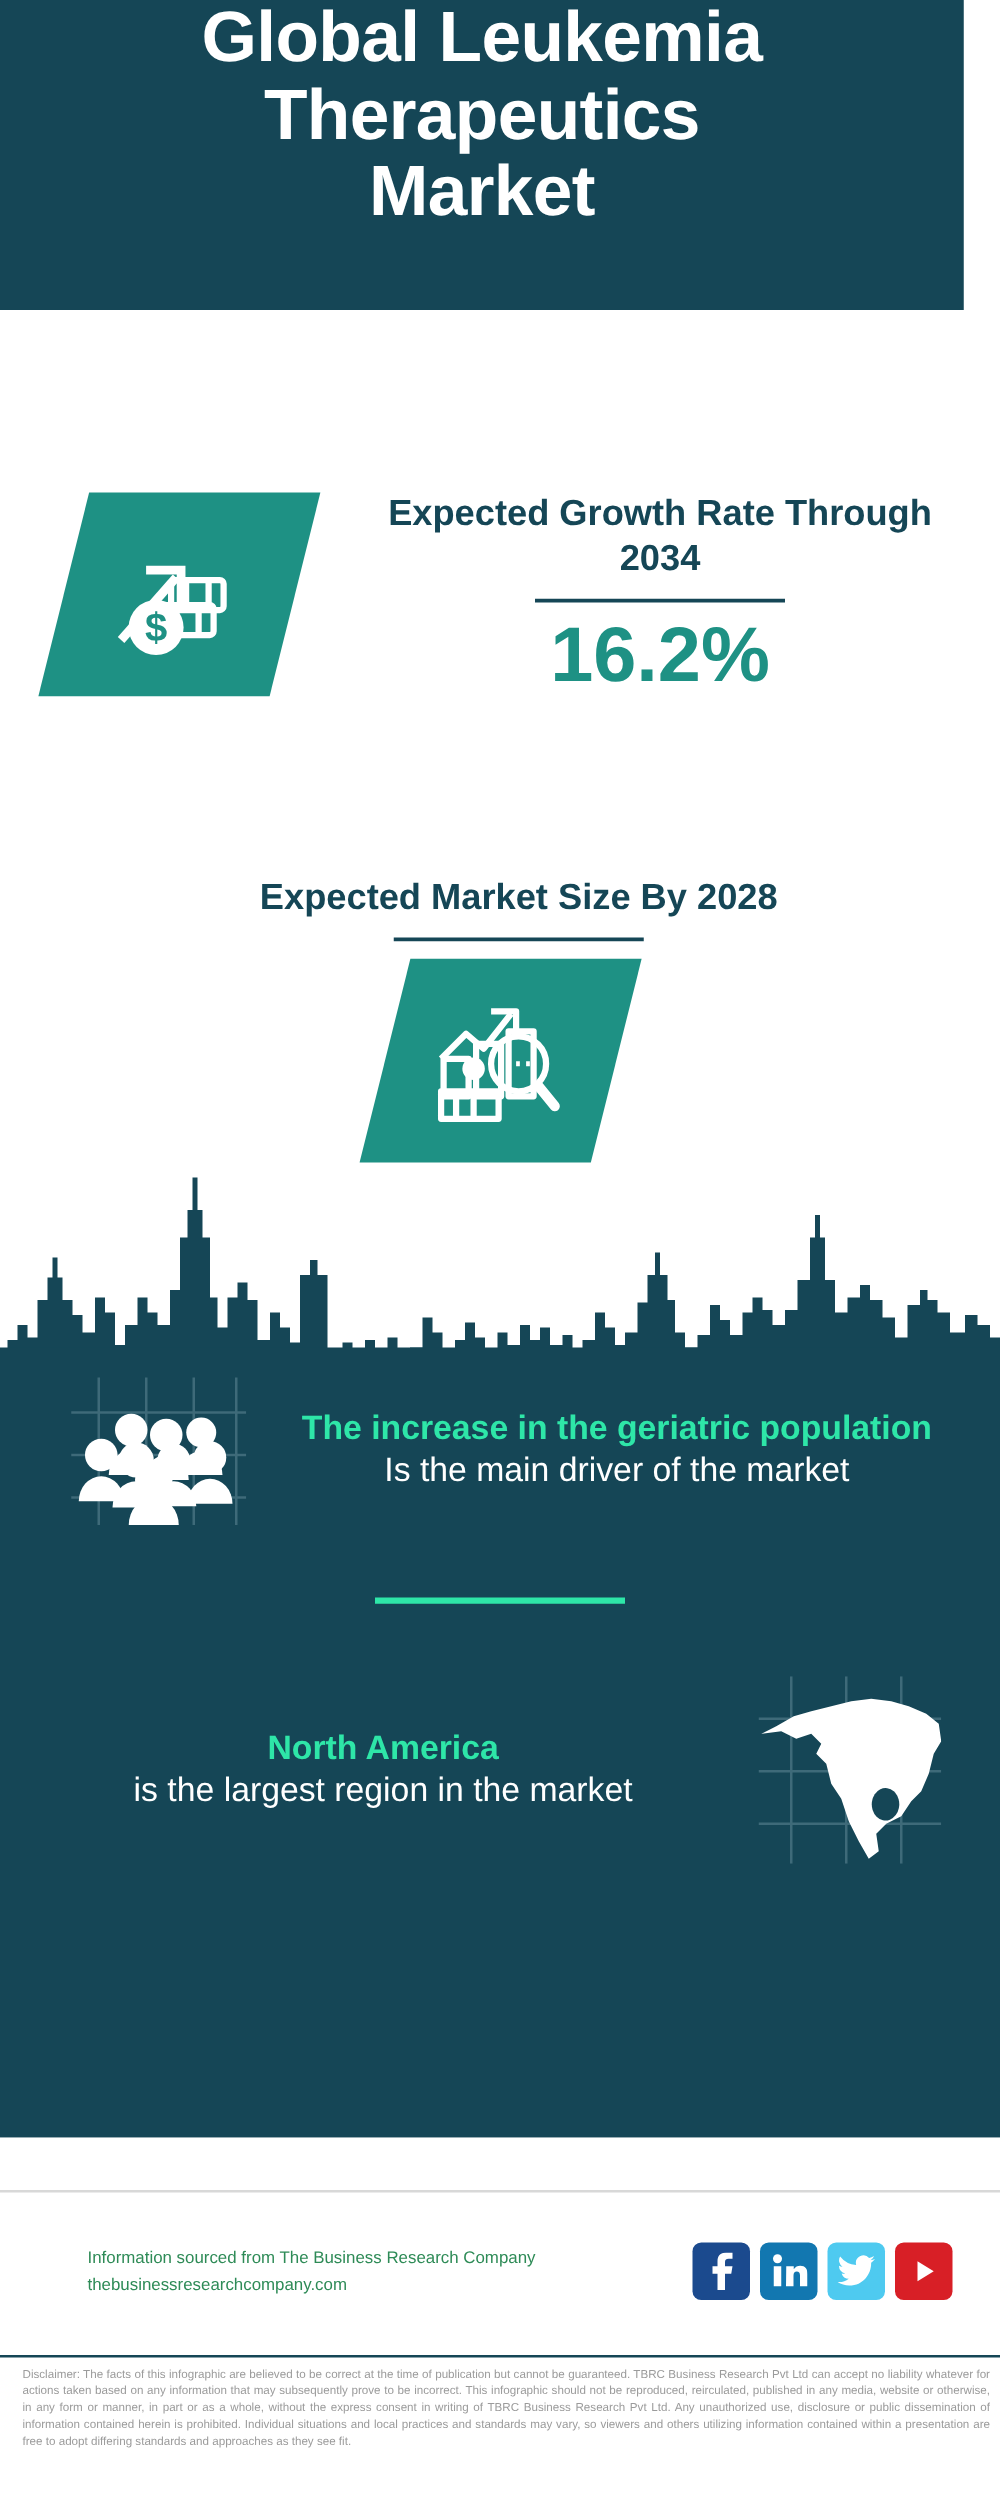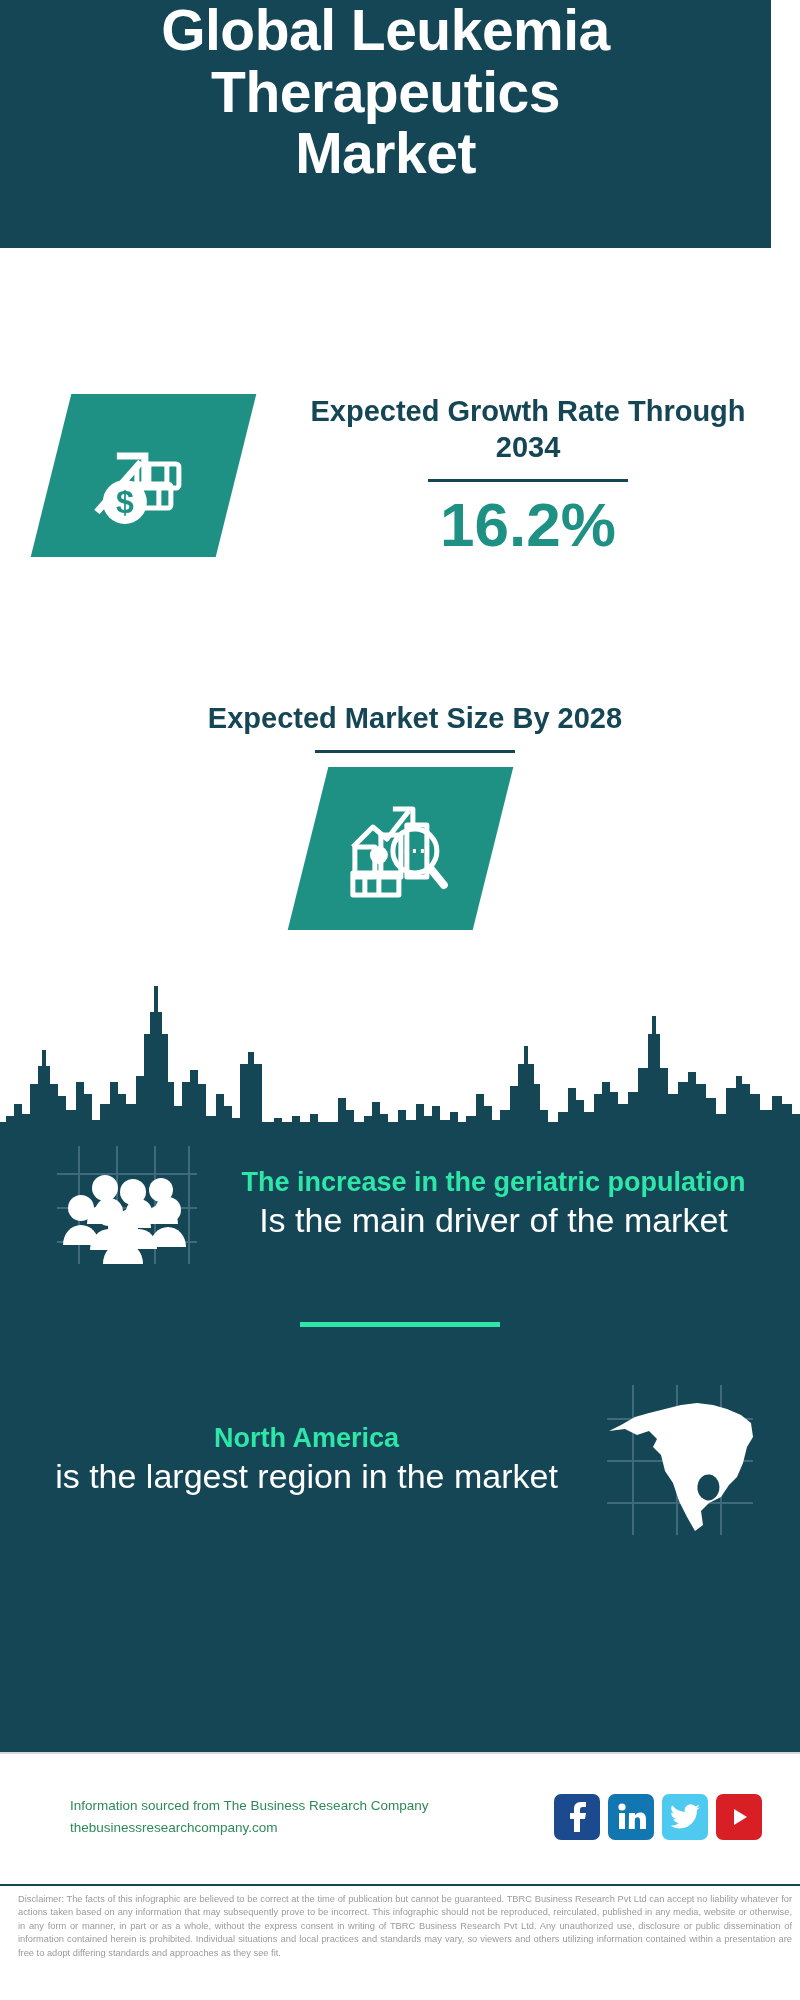--- a/index.html
+++ b/index.html
@@ -55,41 +55,41 @@
   }
 
   
   .stat-growth .icon-wrap { width:300px; display:flex; justify-content:center; }
   .stat-growth .stat-text { padding-right:30px; }
   .stat-size   .icon-wrap { width:300px; display:flex; justify-content:center; }
   .stat-size   .stat-text { padding-left:30px; }
 
   
   .dark-panel {
-    position:absolute; left:0; top:964px; width:687px; height:790px;
+    position:absolute; left:0; top:920px; width:687px; height:790px;
     background:transparent;
   }
   .skyline { position:absolute; left:0; top:0; width:800px; height:790px; display:block; }
 
   .panel-content { position:absolute; left:0; top:180px; width:800px; }
 
   .fact {
     display:flex; align-items:center; width:800px;
   }
   .fact-driver { padding:0 18px 0 40px; }
   .fact-region { padding:0 40px 0 18px; }
 
   .fact-icon { flex:0 0 auto; width:165px; display:flex; justify-content:center; }
   .fact-copy { flex:1 1 auto; text-align:center; }
 
   .fact-head {
     color:#2EE6A8; font-size:27px; font-weight:bold; line-height:1.22;
   }
   .fact-sub {
-    color:#ffffff; font-size:34px; font-weight:normal; line-height:1.28;
+    color:#ffffff; font-size:27px; font-weight:normal; line-height:1.28;
   }
 
   .fact-divider {
     width:200px; height:5px; background:#2EE6A8;
     margin:58px auto 58px auto;
   }
 
   
   .footer {
     position:absolute; left:0; top:1752px; width:800px; height:128px;

